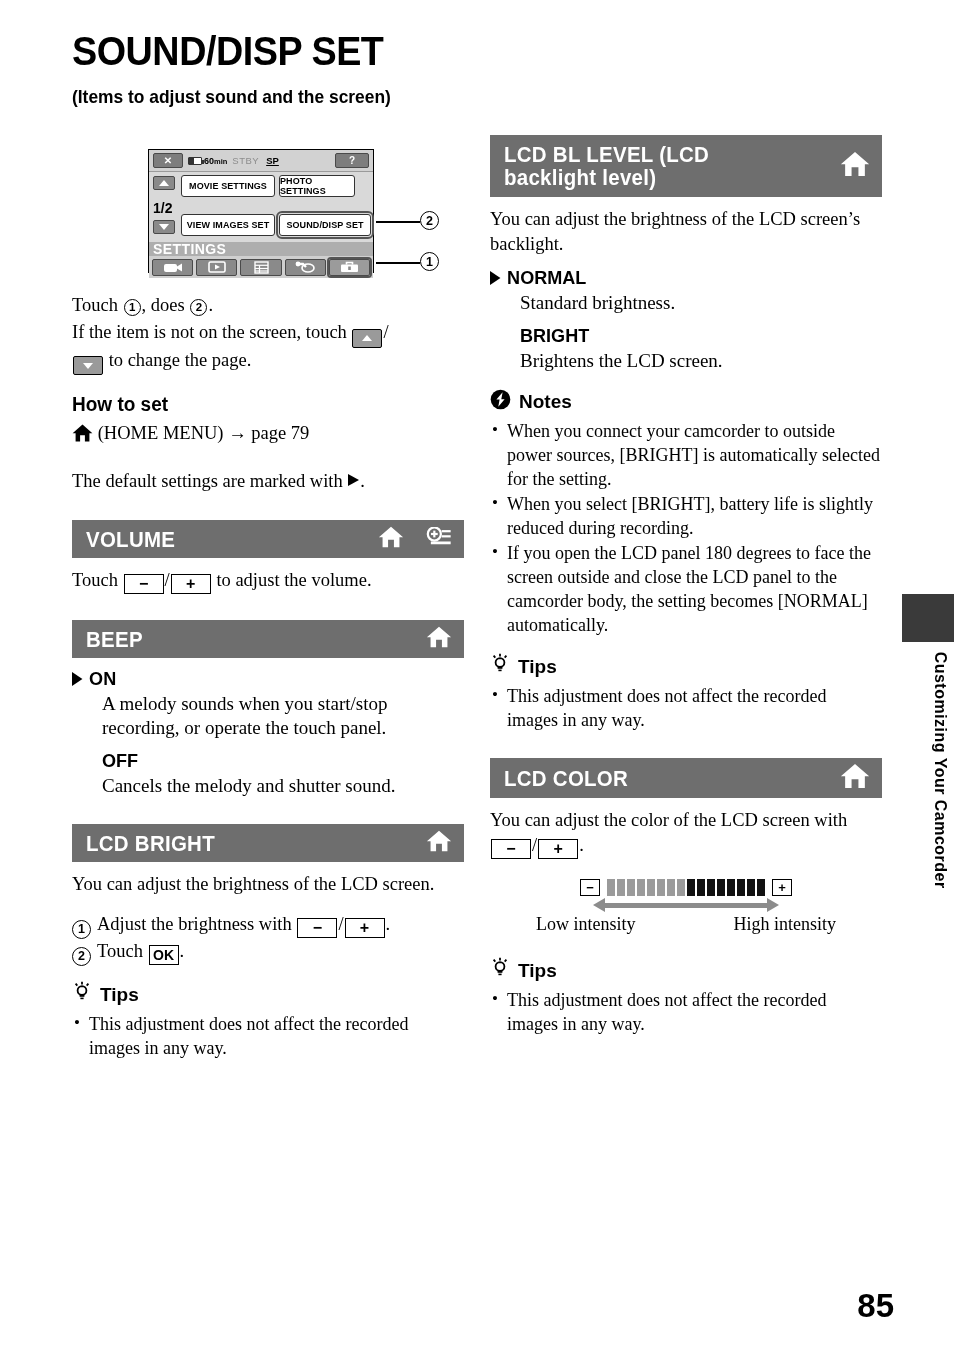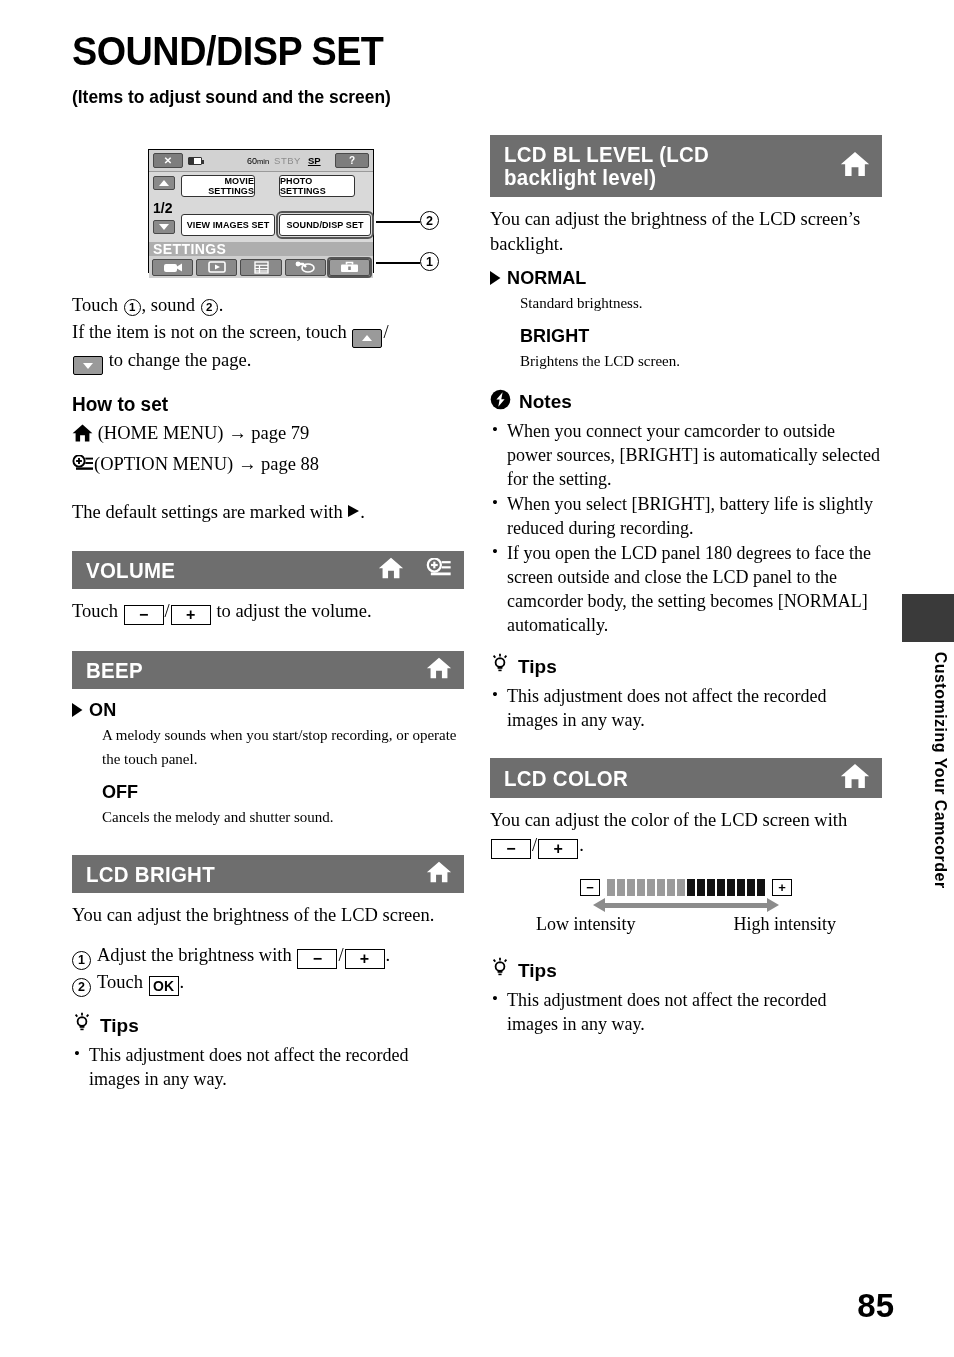--- a/index.html
+++ b/index.html
@@ -58,21 +58,21 @@
   .lcd-batt { display:flex; align-items:center; gap:2px; }
   .batt-icon {
     width:14px; height:8px; border:1.4px solid #333; border-radius:1px;
     background:linear-gradient(to right,#333 0 45%, #fff 45% 100%);
     position:relative;
   }
   .batt-icon:after{
     content:''; position:absolute; right:-3px; top:2px;
     width:2px; height:4px; background:#333;
   }
-  .lcd-batt-text { font-size:9px; font-weight:normal;margin-left:43px; }
+  .lcd-batt-text { font-size:9px; font-weight:bold; }
   .lcd-batt-text .u { font-size:7.5px; }
   .lcd-stby { font-size:9.5px; font-weight:normal; color:#8d8d8d; letter-spacing:0.5px; }
   .lcd-sp { font-size:9.5px; font-weight:bold; text-decoration:underline; margin-left:2px;}
   .lcd-btn-help {
     width:34px; height:15px; background:#7d7d7d; border:1px solid #4a4a4a;
     border-radius:2px; color:#fff; font-size:10px; line-height:13px;
     text-align:center; font-weight:bold; margin-left:auto;
   }
 
   .lcd-body { position:relative; height:70px; background:#d9d9d9; }
@@ -91,21 +91,21 @@
     font-family:"Liberation Sans", sans-serif;
     font-size:14px; font-weight:bold;
   }
   .menu-btn {
     position:absolute; height:22px; background:#fff;
     border:1.3px solid #333; border-radius:3px;
     display:flex; align-items:center; justify-content:center;
     font-family:"Liberation Sans", sans-serif;
     font-size:9px; font-weight:bold; letter-spacing:0.1px;
   }
-  #mb-movie  { left:32px;  top:3px;  width:74px;text-align:right; }
+  #mb-movie  { left:32px;  top:3px;  width:94px;text-align:right; }
   #mb-photo  { left:130px; top:3px;  width:76px; }
   #mb-view   { left:32px;  top:42px; width:94px;text-align:center; }
   #mb-sound  { left:130px; top:42px; width:92px;
                outline:2px solid #555; outline-offset:1px; }
 
   .settings-label {
     height:14px; background:#aeaeae;
     font-family:"Liberation Sans", sans-serif;
     font-size:14px; font-weight:bold; color:#fff;
     padding-left:4px; letter-spacing:0.4px; line-height:14px;
@@ -156,21 +156,21 @@
   .sec .sec-icons { display:flex; align-items:center; gap:22px; margin-left:10px;}
 
   
   .choice {
     font-family:"Liberation Sans", sans-serif;
     font-weight:bold; font-size:19px;
     margin:10px 0 2px 0;
     display:flex; align-items:center; gap:7px;
     transform:scaleX(0.95); transform-origin:left center;
   }
-  .choice-desc { font-size:15px; line-height:24px; margin:0 0 0 30px; }
+  .choice-desc { font-size:19px; line-height:24px; margin:0 0 0 30px; }
   .tri-right {
     width:0;height:0;border-top:7px solid transparent;border-bottom:7px solid transparent;
     border-left:11px solid #000;
   }
 
   
   .blockhead {
     display:flex; align-items:center; gap:8px;
     margin:16px 0 4px 0;
     font-family:"Liberation Sans", sans-serif;
@@ -333,55 +333,41 @@
     <div class="callout" style="left:348px; top:76px;">
       <div class="circnum">2</div>
     </div>
     <div class="lead" style="left:304px; top:127px; width:44px;"></div>
     <div class="callout" style="left:348px; top:117px;">
       <div class="circnum">1</div>
     </div>
   </div>
 
   <p class="p">
-    <span>Touch </span><span class="num-inline">1</span><span>, sound </span><span class="num-inline">2</span><span>.</span>
+    <span>Touch </span><span class="num-inline">1</span><span>, does </span><span class="num-inline">2</span><span>.</span>
   </p>
   <p class="p">
     <span>If the item is not on the screen, touch </span><span class="key arrow">
         <span class="tri up" style="border-bottom-color:#fff"></span>
       </span><span>/</span><br>
     <span class="key arrow">
         <span class="tri dn" style="border-top-color:#fff"></span>
       </span><span> to change the page.</span>
   </p>
 
   <h2 class="howto">How to set</h2>
   <p class="p" style="line-height:26px;">
     <span style="display:inline-block;vertical-align:-3px;">
       <svg width="21" height="18" viewBox="0 0 21 18">
           <path d="M10.5 0.6 L20.4 9.2 L17.4 9.2 L17.4 17.4 L12.9 17.4 L12.9 11.3 L8.1 11.3 L8.1 17.4 L3.6 17.4 L3.6 9.2 L0.6 9.2 Z" fill="#000"></path>
         </svg>
     </span>
     <span>(HOME MENU)</span>
     <span>→</span>
     <span>page 79</span>
-  </p>
-  <p class="p" style="line-height:26px;">
-    <span style="display:inline-block;vertical-align:-3px;">
-      <svg width="22" height="18" viewBox="0 0 22 18">
-        <circle cx="7" cy="6" r="5.6" fill="none" stroke="#000" stroke-width="1.9"></circle>
-        <line x1="7" y1="3.1" x2="7" y2="8.9" stroke="#000" stroke-width="1.9"></line>
-        <line x1="4.1" y1="6" x2="9.9" y2="6" stroke="#000" stroke-width="1.9"></line>
-        <line x1="13.3" y1="3.6" x2="21" y2="3.6" stroke="#000" stroke-width="1.9"></line>
-        <line x1="13.3" y1="8" x2="21" y2="8" stroke="#000" stroke-width="1.9"></line>
-        <line x1="4" y1="13.6" x2="21" y2="13.6" stroke="#000" stroke-width="2.4"></line>
-      </svg>
-    </span><span>(OPTION MENU)</span>
-    <span>→</span>
-    <span>page 88</span>
   </p>
   <p class="p" style="margin-top:20px;">
     <span>The default settings are marked with </span><span style="display:inline-block;vertical-align:0px;"><svg width="13" height="14" viewBox="0 0 13 14">
           <path d="M1 1 L12 7 L1 13 Z" fill="#000"></path>
         </svg></span><span>.</span>
   </p>
 
   <div class="sec">
     <div class="sec-title">VOLUME</div>
     <div class="sec-icons">

